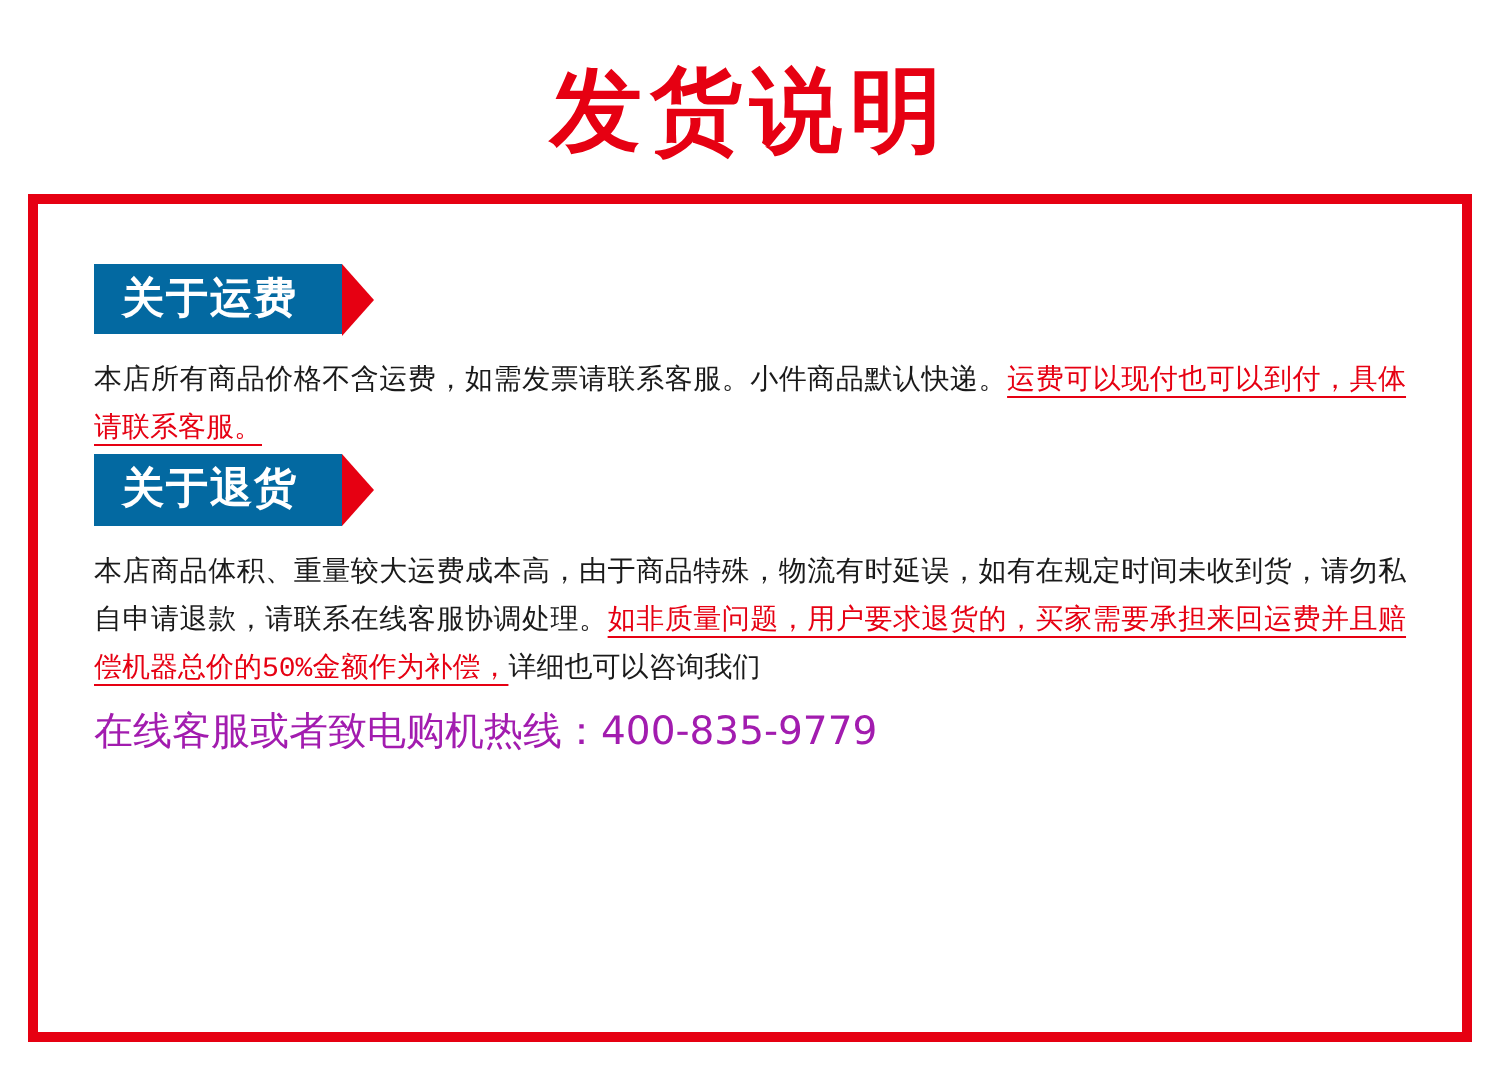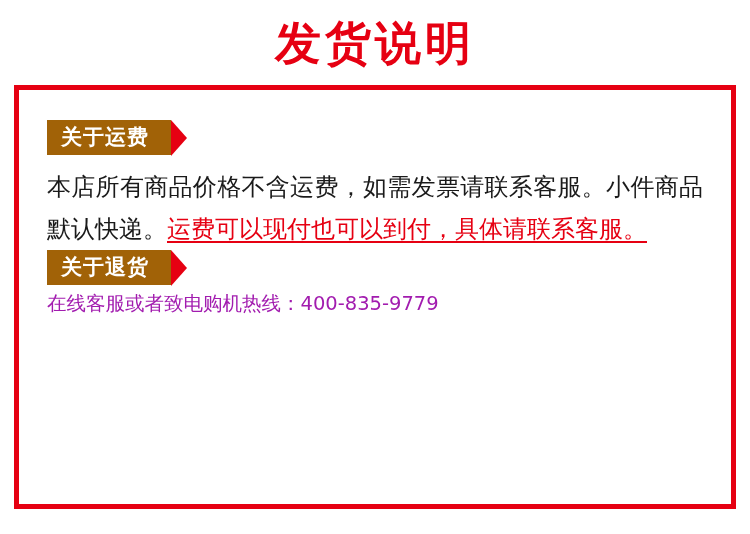--- a/index.html
+++ b/index.html
@@ -12,21 +12,21 @@
     background: #ffffff;
     font-family: "Liberation Sans", sans-serif;
     color: #1a1a1a;
     overflow: hidden;
   }
   .page {
     position: relative;
     width: 750px;
     height: 462px;
     box-sizing: border-box;
-    padding: 0 14px;
+    padding: 12px 14px;
   }
   .title {
     text-align: center;
     font-size: 46px;
     font-weight: bold;
     color: #e60012;
     letter-spacing: 4px;
     padding-top: 16px;
     line-height: 1.2;
     font-family: "DejaVu Sans", "Liberation Sans", sans-serif;
@@ -40,21 +40,21 @@
     padding: 30px 28px 10px 28px;
   }
   .section {
     position: relative;
   }
   .section + .section {
   }
   .flag {
     position: relative;
     display: inline-block;
-    background: #a16207;
+    background: #0369a1;
     color: #ffffff;
     font-size: 21px;
     font-weight: bold;
     letter-spacing: 1px;
     padding: 6px 22px 6px 14px;
     line-height: 1.1;
     font-family: "DejaVu Sans", "Liberation Sans", sans-serif;
   }
   .flag::after {
     content: "";
@@ -62,25 +62,25 @@
     right: -16px;
     top: 0;
     width: 0;
     height: 0;
     border-top: 18px solid transparent;
     border-bottom: 18px solid transparent;
     border-left: 16px solid #e60012;
   }
   .body-text {
     margin-top: 12px;
-    font-size: 24px;
+    font-size: 14px;
     line-height: 1.72;
     color: #1a1a1a;
     text-align: justify;
-    font-family: Liberation Serif, serif;
+    font-family: Liberation Mono, monospace;
   }
   .hl {
     color: #e60012;
     text-decoration: underline;
     text-underline-offset: 4px;
   }
   .hotline {
     margin-top: 2px;
     font-size: 19.5px;
     line-height: 1.72;
@@ -99,17 +99,20 @@
 
     <div class="section">
       <div class="flag">关于运费</div>
       <div class="body-text">
         <span>本店所有商品价格不含运费，如需发票请联系客服。小件商品默认快递。</span><span class="hl">运费可以现付也可以到付，具体请联系客服。</span>
       </div>
     </div>
 
     <div class="section">
       <div class="flag">关于退货</div>
+      <div class="body-text">
+        <span>本店商品体积、重量较大运费成本高，由于商品特殊，物流有时延误，如有在规定时间未收到货，请勿私自申请退款，请联系在线客服协调处理。</span><span class="hl">如非质量问题，用户要求退货的，买家需要承担来回运费并且赔偿机器总价的50%金额作为补偿，</span><span>详细也可以咨询我们</span>
+      </div>
       <div class="hotline">在线客服或者致电购机热线：400-835-9779</div>
     </div>
 
   </div>
 </div>
 
 </body></html>

